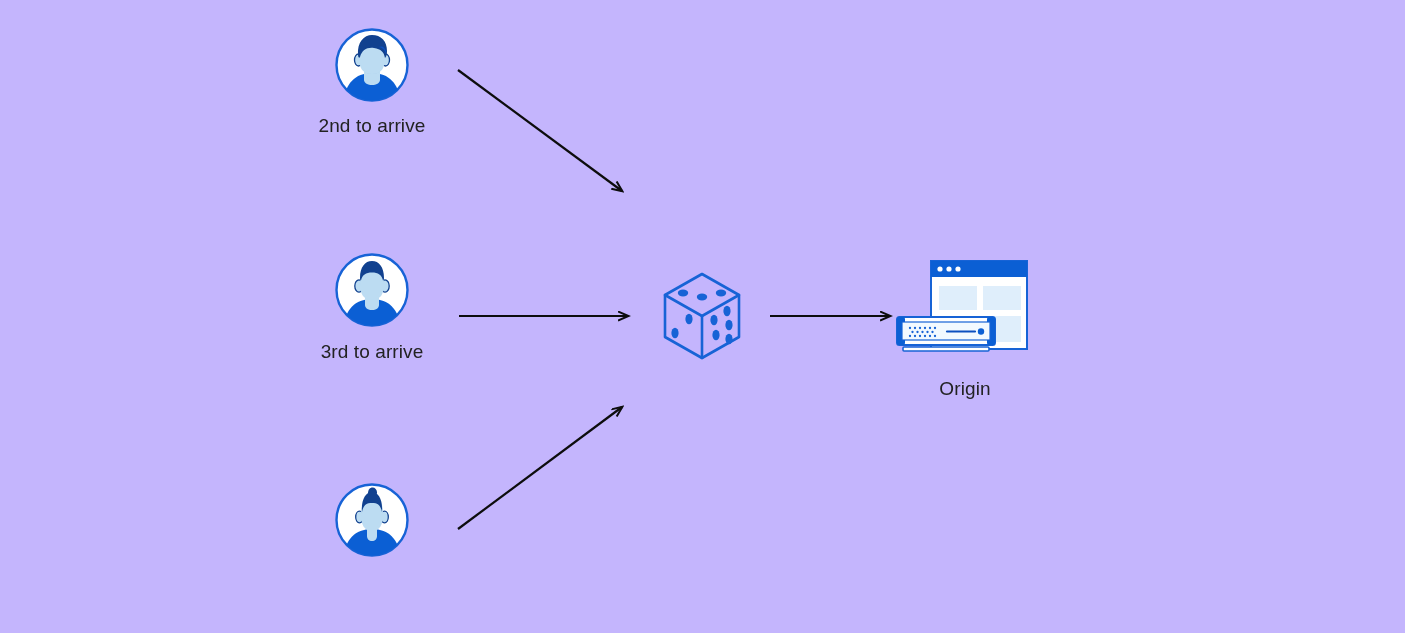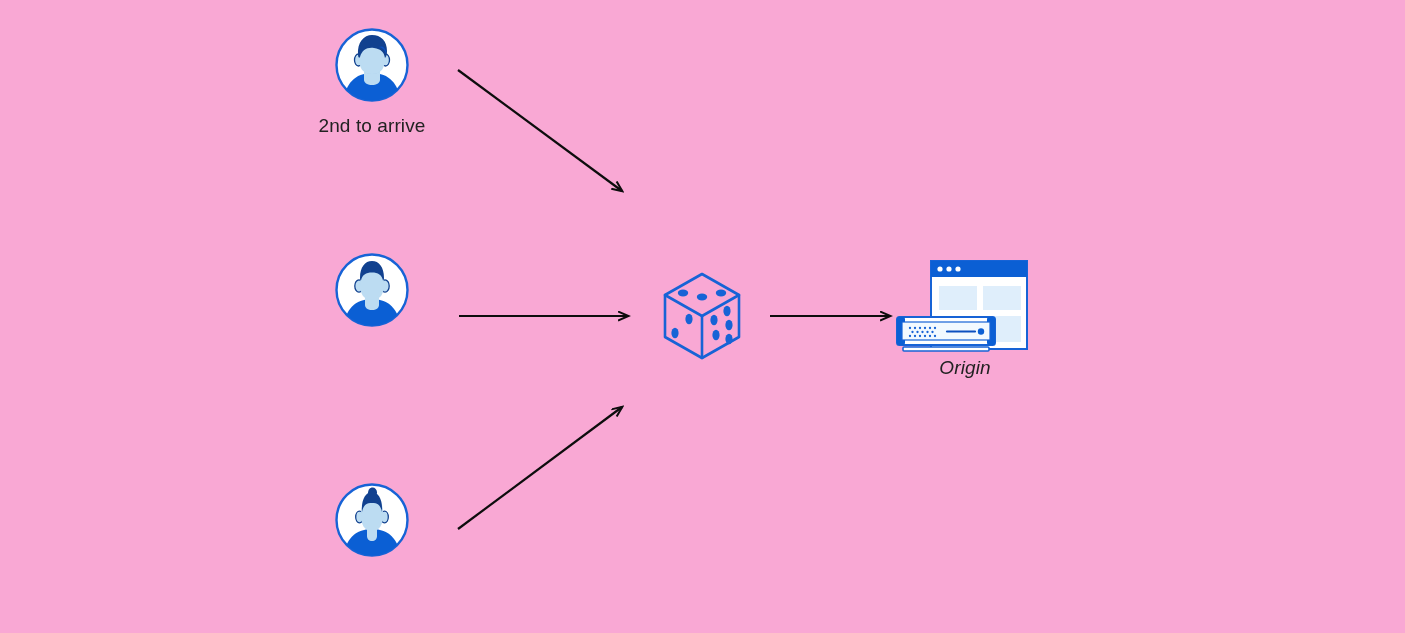--- a/index.html
+++ b/index.html
@@ -8,21 +8,21 @@
     background: #ffffff;
   }
   body {
     font-family: "Liberation Sans", sans-serif;
     color: #1a1a1a;
   }
   #canvas {
     position: relative;
     width: 1405px;
     height: 633px;
-    background: #f9a8d4;
+    background: #c4b5fd;
     overflow: hidden;
   }
   .node {
     position: absolute;
   }
   .avatar-wrap {
     width: 76px;
     height: 76px;
   }
   .caption {
@@ -98,20 +98,21 @@
         <path d="M38 47 C20 47 11 59 9 76 L67 76 C65 59 56 47 38 47 Z" fill="#0b5fd4"></path>
         <path d="M31 41 L45 41 L45 53 C45 56 42 58 38 58 C34 58 31 56 31 53 Z" fill="#bcdcf2"></path>
         <path d="M31 45 C34 48 42 48 45 45 L45 42 L31 42 Z" fill="#a6cfe9"></path>
         <ellipse cx="25" cy="34" rx="4.2" ry="6.2" fill="#bcdcf2" stroke="#11418f" stroke-width="1.3"></ellipse>
         <ellipse cx="51" cy="34" rx="4.2" ry="6.2" fill="#bcdcf2" stroke="#11418f" stroke-width="1.3"></ellipse>
         <path d="M26 32 C26 18 31 11 38 11 C45 11 50 18 50 32 C50 41 47 48 38 48 C29 48 26 41 26 32 Z" fill="#bcdcf2"></path>
         <path d="M26 26 C26 15 31 9 38 9 C45 9 50 15 50 26 C50 27.5 49.6 28.4 49 28.6 C48 23 44 20.5 38 20.5 C32 20.5 28 23 27 28.6 C26.4 28.4 26 27.5 26 26 Z" fill="#11418f"></path>
       </g>
     </svg>
   </div>
+  <div class="caption" style="left:274px; top:341px; width:196px;">3rd to arrive</div>
 
   <div class="node avatar-wrap" style="left:334px; top:482px;">
     <svg viewBox="0 0 76 76" width="76" height="76">
       <circle cx="38" cy="38" r="35.5" fill="#ffffff" stroke="#1763d6" stroke-width="2.4"></circle>
       <clipPath id="clipC">
           <circle cx="38" cy="38" r="35.5"></circle>
         </clipPath>
       <g clip-path="url(#clipC)">
         <path d="M38 47 C20 47 11 59 9 76 L67 76 C65 59 56 47 38 47 Z" fill="#0b5fd4"></path>
         <path d="M33 42 L43 42 L43 54 C43 57 41 59 38 59 C35 59 33 57 33 54 Z" fill="#bcdcf2"></path>
@@ -192,15 +193,15 @@
           <circle cx="32" cy="78" r="1.15"></circle>
             <circle cx="37" cy="78" r="1.15"></circle>
             <circle cx="42" cy="78" r="1.15"></circle>
         </g>
         <line x1="54" y1="73.5" x2="82" y2="73.5" stroke="#0b4fc0" stroke-width="2.2" stroke-linecap="round"></line>
         <circle cx="88" cy="73.5" r="3.2" fill="#0b5fd4"></circle>
         <rect x="10" y="89" width="86" height="4" rx="1" fill="#ffffff" stroke="#1763d6" stroke-width="1.6"></rect>
       </g>
     </svg>
   </div>
-  <div class="caption" style="left:895px; top:357px; width:140px;font-style:italic;">Origin</div>
+  <div class="caption" style="left:895px; top:378px; width:140px;">Origin</div>
 
 </div>
 
 </body></html>

